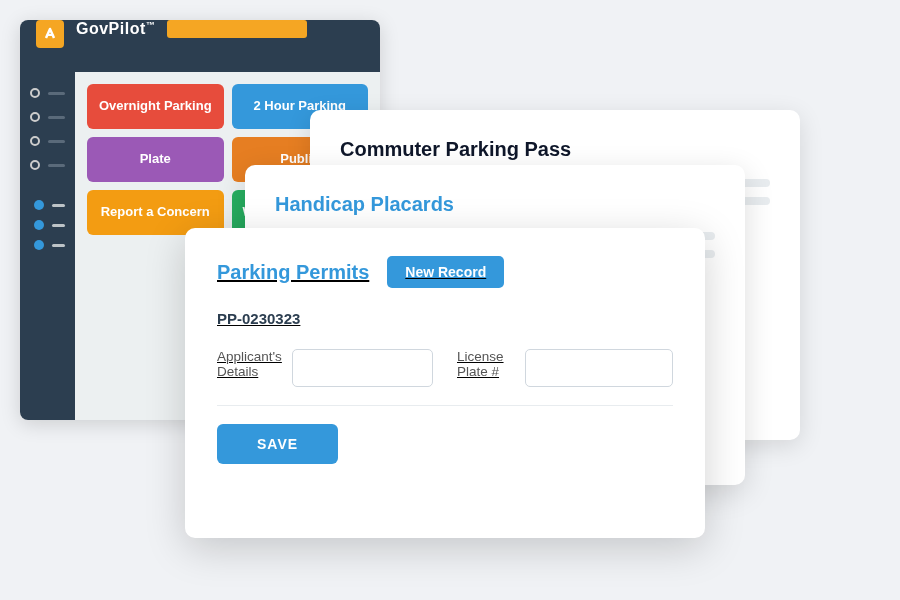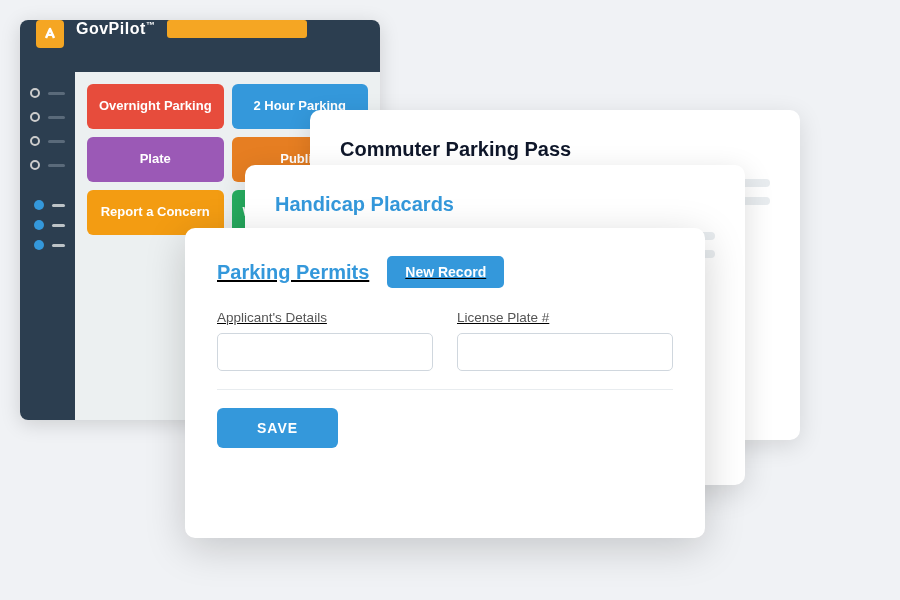--- a/index.html
+++ b/index.html
@@ -281,21 +281,21 @@
     }
 
     .form-row {
       display: flex;
       gap: 24px;
       margin-bottom: 8px;
     }
 
     .form-group {
       display: flex;
-      flex-direction: column;
+      flex-direction: row;
       gap: 8px;
       flex: 1;
     }
 
     .form-label {
       font-size: 13.5px;
       color: #555;
       font-weight: 500;
     }
 
@@ -416,20 +416,21 @@
     <div class="card-line-half"></div>
   </div>
 </div>
 
 <div class="card-permits">
   <div class="card-header-row">
     <span class="card-title-permits">Parking Permits</span>
     <button class="btn-new-record">New Record</button>
   </div>
 
+  <div class="record-id">PP-0230323</div>
 
   <div class="form-row">
     <div class="form-group">
       <label class="form-label">Applicant's Details</label>
       <input class="form-input" type="text" style="">
     </div>
     <div class="form-group">
       <label class="form-label">License Plate #</label>
       <input class="form-input" type="text" style="">
     </div>

